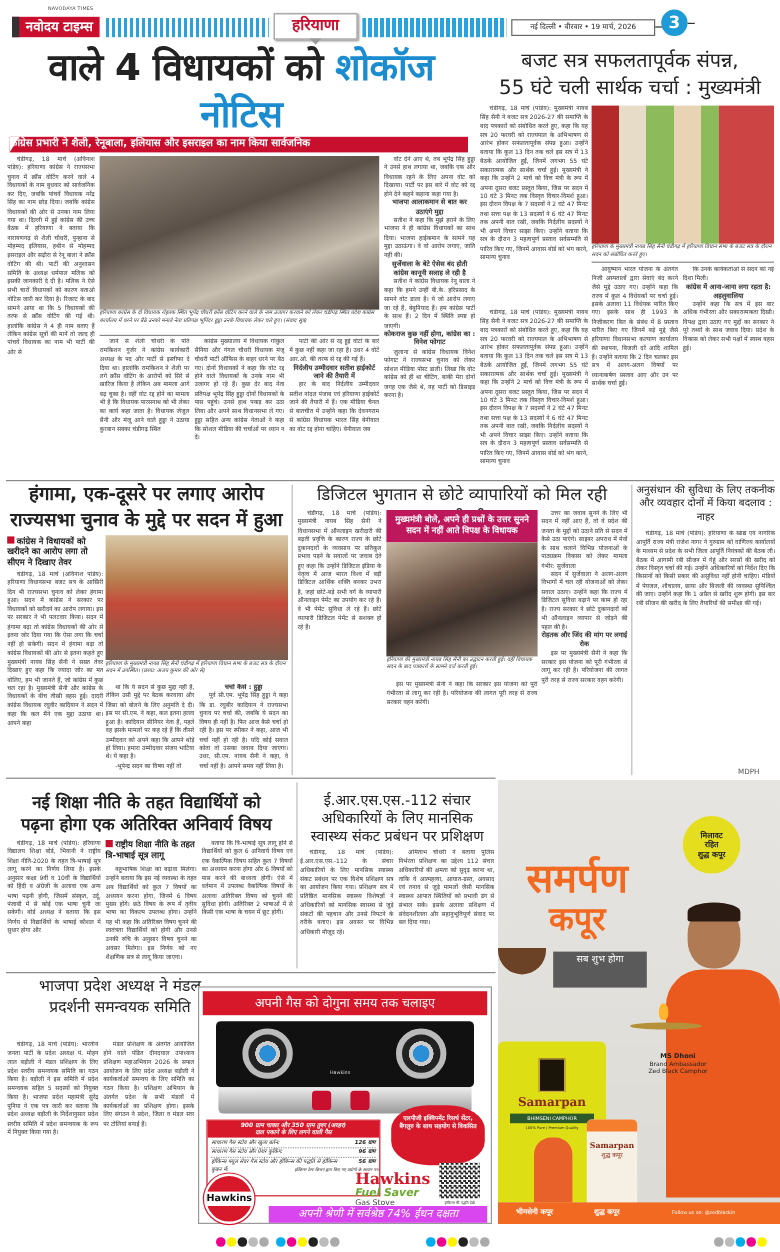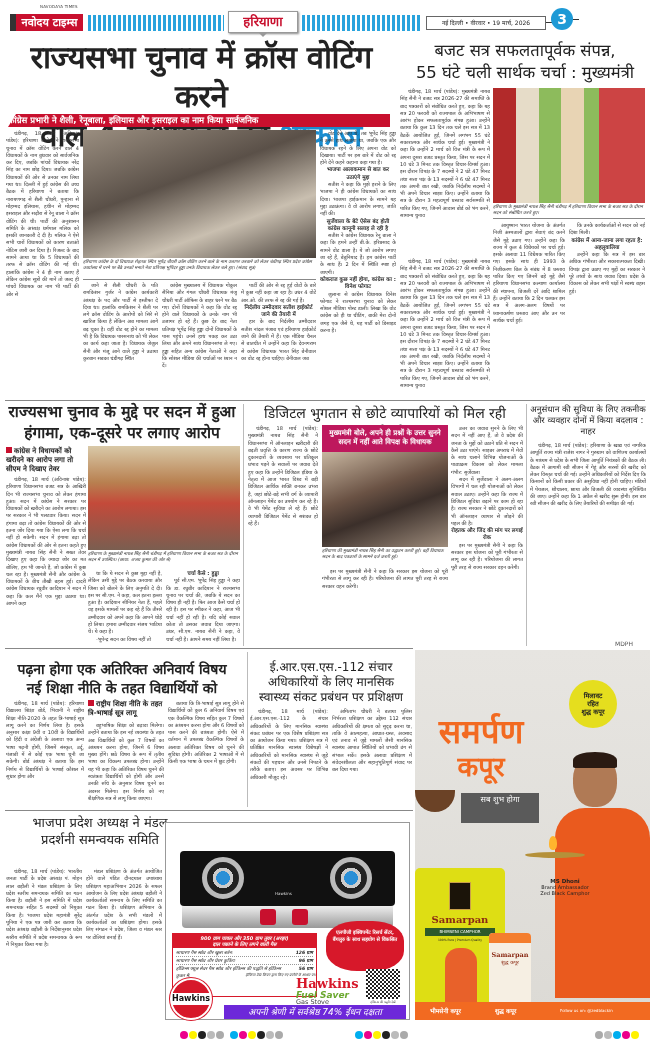--- a/index.html
+++ b/index.html
@@ -45,21 +45,20 @@
   <div class="abs stripe" style="left:302px;width:120px"></div>
   <div class="abs section-tab">हरियाणा</div>
   <div class="abs" style="left:258px;top:32px;width:0;height:0;border-left:5px solid transparent;border-right:5px solid transparent;border-top:5px solid #999"></div>
   <div class="abs date-box">नई दिल्ली • वीरवार • 19 मार्च, 2026</div>
   <div class="abs" style="left:546px;top:22px;width:6px;height:1px;background:#333"></div>
   <div class="abs page-num">3</div>
   <div class="abs" style="left:573px;top:19px;width:6px;height:1px;background:#333"></div>
 </div>
 
 <div class="abs h1">
-  <div>राज्यसभा चुनाव में क्रॉस वोटिंग करने</div>
   <div><span>वाले 4 विधायकों को </span><span class="blue">शोकॉज नोटिस</span></div>
 </div>
 <div class="abs" style="left:8px;top:114px;width:0;height:0;border-top:13px solid #fff;border-right:8px solid transparent;z-index:2"></div>
 <div class="abs redbar">कांग्रेस प्रभारी ने शैली, रेनूबाला, इलियास और इसराइल का नाम किया सार्वजनिक</div>
 
 <div class="abs col" style="left:6px;top:130px;width:73px;height:268px">
     <p>चंडीगढ़, 18 मार्च (अविनाश पांडेय): हरियाणा कांग्रेस ने राज्यसभा चुनाव में क्रॉस वोटिंग करने वाले 4 विधायकों के नाम बुधवार को सार्वजनिक कर दिए, जबकि पांचवें विधायक नरेंद्र सिंह का नाम छोड़ दिया। जबकि कांग्रेस विधायकों की ओर से उनका नाम लिया गया था। दिल्ली में हुई कांग्रेस की उच्च बैठक में हरियाणा ने बताया कि नारायणगढ़ से शैली चौधरी, पुन्हाना से मोहम्मद इलियास, हथीन से मोहम्मद इसराइल और सढ़ौरा से रेनू बाला ने क्रॉस वोटिंग की थी। पार्टी की अनुशासन समिति के अध्यक्ष धर्मपाल मलिक को इसकी जानकारी दे दी है। मलिक ने ऐसे सभी चारों विधायकों को कारण बताओ नोटिस जारी कर दिया है। रिजल्ट के बाद सामने आया था कि 5 विधायकों की तरफ से क्रॉस वोटिंग की गई थी। हालांकि कांग्रेस ने 4 ही नाम बताए हैं लेकिन कांग्रेस सूत्रों की मानें तो जल्द ही पांचवें विधायक का नाम भी पार्टी की ओर से</p>
   </div>
 <div class="abs photo" style="left:83px;top:130px;width:233px;height:128px;background:linear-gradient(160deg,#9a8e80,#5a5048 40%,#c9bfb0 70%,#4a423c)"></div>
 <div class="abs caption" style="left:83px;top:259px;width:233px">हरियाणा कांग्रेस के दो विधायक रोहतक स्थित भूपेंद्र चौधरी क्रॉस वोटिंग करने वाले के नाम उजागर करवाने को लेकर चंडीगढ़ स्थित प्रदेश कांग्रेस कार्यालय में धरने पर बैठे उनको मनाते नेता प्रतिपक्ष भूपिंदर हुड्डा उनके विधायक लेकर चले हुए। (संवाद सूत्र)</div>
@@ -103,22 +102,22 @@
   </div>
 <div class="abs col" style="left:569px;top:222px;width:76px;height:176px">
   <p>कि उनके कार्यकर्ताओं से सदन को नई दिशा मिली।</p>
   <p class="sub">कांग्रेस में आना-जाना लगा रहता है: अहलुवालिया</p>
   <p>उन्होंने कहा कि सत्र में इस बार अधिक गंभीरता और सकारात्मकता दिखी। विपक्ष द्वारा उठाए गए मुद्दों का सरकार ने पूरे तथ्यों के साथ जवाब दिया। प्रदेश के विकास को लेकर सभी पक्षों में स्वस्थ बहस हुई।</p>
 </div>
 
 <div class="abs rule" style="left:5px;top:400px;width:640px"></div>
 
 <div class="abs h3" style="left:4px;top:402px;width:236px;font-size:15.5px;line-height:21px">
+  <div>हंगामा, एक-दूसरे पर लगाए आरोप</div>
   <div>राज्यसभा चुनाव के मुद्दे पर सदन में हुआ</div>
-  <div>हंगामा, एक-दूसरे पर लगाए आरोप</div>
 </div>
 <div class="abs" style="left:6px;top:447px;width:80px;font-size:7px;line-height:9px;font-weight:bold">
   <span style="display:inline-block;width:6px;height:6px;background:#c8102e;margin-right:2px"></span><span>कांग्रेस ने विधायकों को खरीदने का आरोप लगा तो सीएम ने दिखाए तेवर</span>
 </div>
 <div class="abs col" style="left:6px;top:476px;width:80px;height:168px">
     <p>चंडीगढ़, 18 मार्च (अविनाश पांडेय): हरियाणा विधानसभा बजट सत्र के आखिरी दिन भी राज्यसभा चुनाव को लेकर हंगामा हुआ। सदन में कांग्रेस ने सरकार पर विधायकों को खरीदने का आरोप लगाया। इस पर सरकार ने भी पलटवार किया। सदन में हंगामा बढ़ा तो कांग्रेस विधायकों की ओर से इतना जोर दिया गया कि ऐसा लगा कि चर्चा नहीं हो सकेगी। सदन में हंगामा बढ़ा तो कांग्रेस विधायकों की ओर से इतना कहते हुए मुख्यमंत्री नायब सिंह सैनी ने सख्त तेवर दिखाए हुए कहा कि ज्यादा जोर का मत बोलिए, हम भी जानते हैं, जो कांग्रेस में कुछ चल रहा है। मुख्यमंत्री सैनी और कांग्रेस के विधायकों के बीच तीखी बहस हुई। दादरी कांग्रेस विधायक रघुवीर कादियान ने सदन में कहा कि कल मैंने एक मुद्दा उठाया था। आपने कहा</p>
   </div>
 <div class="abs photo" style="left:88px;top:446px;width:152px;height:104px;background:linear-gradient(180deg,#d9c9a8 0,#b88050 35%,#c44a3a 55%,#7a5e50 100%)"></div>
 <div class="abs caption" style="left:88px;top:551px;width:152px">हरियाणा के मुख्यमंत्री नायब सिंह सैनी चंडीगढ़ में हरियाणा विधान सभा के बजट सत्र के दौरान सदन में उपस्थित। (छाया: अजय कुमार की ओर से)</div>
 <div class="abs col" style="left:88px;top:570px;width:74px;height:76px">
@@ -152,22 +151,22 @@
 <div class="abs vrule" style="left:526px;top:404px;height:242px"></div>
 
 <div class="abs" style="left:530px;top:404px;width:116px;font-size:8.5px;line-height:11px;text-align:center">अनुसंधान की सुविधा के लिए तकनीक और व्यवहार दोनों में किया बदलाव : नाहर</div>
 <div class="abs col" style="left:530px;top:442px;width:116px;height:204px">
     <p>चंडीगढ़, 18 मार्च (पांडेय): हरियाणा के खाद्य एवं नागरिक आपूर्ति राज्य मंत्री राजेश नागर ने गुरुग्राम को वाणिज्य कार्यालयों के माध्यम से प्रदेश के सभी जिला आपूर्ति नियंत्रकों की बैठक ली। बैठक में आगामी रबी सीजन में गेहूं और सरसों की खरीद को लेकर विस्तृत चर्चा की गई। उन्होंने अधिकारियों को निर्देश दिए कि किसानों को किसी प्रकार की असुविधा नहीं होनी चाहिए। मंडियों में पेयजल, शौचालय, छाया और बिजली की व्यवस्था सुनिश्चित की जाए। उन्होंने कहा कि 1 अप्रैल से खरीद शुरू होगी। इस बार रबी सीजन की खरीद के लिए तैयारियों की समीक्षा की गई।</p>
   </div>
 
 <div class="abs rule" style="left:5px;top:648px;width:408px"></div>
 
 <div class="abs h3" style="left:4px;top:660px;width:236px;font-size:14px;line-height:19px">
+  <div>नई शिक्षा नीति के तहत विद्यार्थियों को</div>
   <div>पढ़ना होगा एक अतिरिक्त अनिवार्य विषय</div>
-  <div>नई शिक्षा नीति के तहत विद्यार्थियों को</div>
 </div>
 <div class="abs col" style="left:6px;top:700px;width:78px;height:106px">
     <p>चंडीगढ़, 18 मार्च (पांडेय): हरियाणा विद्यालय शिक्षा बोर्ड, भिवानी ने राष्ट्रीय शिक्षा नीति-2020 के तहत त्रि-भाषाई सूत्र लागू करने का निर्णय लिया है। इसके अनुसार कक्षा 9वीं व 10वीं के विद्यार्थियों को हिंदी व अंग्रेजी के अलावा एक अन्य भाषा पढ़नी होगी, जिसमें संस्कृत, उर्दू, पंजाबी में से कोई एक भाषा चुनी जा सकेगी। बोर्ड अध्यक्ष ने बताया कि इस निर्णय से विद्यार्थियों के भाषाई कौशल में सुधार होगा और</p>
   </div>
 <div class="abs" style="left:88px;top:700px;width:76px;font-size:7px;line-height:9px;font-weight:bold">
   <span style="display:inline-block;width:6px;height:6px;background:#c8102e;margin-right:2px"></span><span>राष्ट्रीय शिक्षा नीति के तहत त्रि-भाषाई सूत्र लागू</span>
 </div>
 <div class="abs col" style="left:88px;top:722px;width:76px;height:84px">
     <p>बहुभाषिक शिक्षा को बढ़ावा मिलेगा। उन्होंने बताया कि इस नई व्यवस्था के तहत अब विद्यार्थियों को कुल 7 विषयों का अध्ययन करना होगा, जिनमें 6 विषय मुख्य होंगे। छठे विषय के रूप में तृतीय भाषा का विकल्प उपलब्ध होगा। उन्होंने यह भी कहा कि अतिरिक्त विषय चुनने की स्वतंत्रता विद्यार्थियों को होगी और उनसे उनकी रुचि के अनुसार विषय चुनने का अवसर मिलेगा। इस निर्णय को नए शैक्षणिक सत्र से लागू किया जाएगा।</p>
   </div>
@@ -196,20 +195,21 @@
   <div>प्रदर्शनी समन्वयक समिति</div>
 </div>
 <div class="abs col" style="left:6px;top:868px;width:76px;height:152px">
     <p>चंडीगढ़, 18 मार्च (पांडेय): भारतीय जनता पार्टी के प्रदेश अध्यक्ष पं. मोहन लाल बड़ौली ने मंडल प्रशिक्षण के लिए प्रदेश स्तरीय समन्वयक समिति का गठन किया है। बड़ौली ने इस समिति में प्रदेश समन्वयक सहित 5 सदस्यों को नियुक्त किया है। भाजपा प्रदेश महामंत्री सुरेंद्र पूनिया ने एक पत्र जारी कर बताया कि प्रदेश अध्यक्ष बड़ौली के निर्देशानुसार प्रदेश स्तरीय समिति में प्रदेश समन्वयक के रूप में नियुक्त किया गया है।</p>
   </div>
 <div class="abs col" style="left:86px;top:868px;width:76px;height:152px">
     <p>मंडल प्रशिक्षण के अंतर्गत आयोजित होने वाले पंडित दीनदयाल उपाध्याय प्रशिक्षण महाअभियान 2026 के सफल आयोजन के लिए प्रदेश अध्यक्ष बड़ौली ने कार्यकर्ताओं समन्वय के लिए समिति का गठन किया है। प्रशिक्षण अभियान के अंतर्गत प्रदेश के सभी मंडलों में कार्यकर्ताओं का प्रशिक्षण होगा। इसके लिए संगठन ने प्रदेश, जिला व मंडल स्तर पर टोलियां बनाई हैं।</p>
   </div>
 
 <div class="abs ad-hawk">
+  <div class="abs redbanner" style="left:3px;top:3px;width:237px;height:20px;font-size:10.5px;line-height:20px;font-weight:normal;background:#d7182a">अपनी गैस को दोगुना समय तक चलाइए</div>
   <div class="abs" style="left:14px;top:28px;width:215px;height:55px;background:#111;border-radius:4px">
     <div class="abs" style="left:22px;top:6px;width:42px;height:42px;border-radius:50%;border:5px solid #bbb;background:radial-gradient(#2a8fd6 0 30%,#ccc 31% 45%,#222 46%)"></div>
     <div class="abs" style="left:150px;top:6px;width:42px;height:42px;border-radius:50%;border:5px solid #bbb;background:radial-gradient(#2a8fd6 0 30%,#ccc 31% 45%,#222 46%)"></div>
     <div class="abs" style="left:95px;top:40px;font-size:4px;color:#ddd">Hawkins</div>
   </div>
   <div class="abs" style="left:16px;top:83px;width:211px;height:22px;background:linear-gradient(#eee,#999);border-radius:0 0 4px 4px">
     <div class="abs" style="left:78px;top:3px;width:16px;height:16px;background:#c8102e;border-radius:3px"></div>
     <div class="abs" style="left:110px;top:3px;width:16px;height:16px;background:#c8102e;border-radius:3px"></div>
   </div>
   <div class="abs redbanner" style="left:160px;top:98px;width:78px;height:50px;border-radius:40%;font-size:5px;line-height:7px;padding:8px 6px 0;font-weight:bold;background:#d7182a">एलपीजी इक्विपमेंट रिसर्च सेंटर, बैंगलुरु के साथ सहयोग से विकसित</div>
@@ -235,21 +235,21 @@
   </div>
   <div class="abs" style="left:55px;top:150px;width:95px;font-size:3.5px;line-height:4.5px;text-align:right;font-style:italic">हॉकिन्स टेस्ट किचन द्वारा किए गए प्रयोगों के आधार पर।</div>
   <div class="abs" style="left:4px;top:155px;width:42px;height:42px;border-radius:50%;background:#d7182a;border:2px solid #fff;box-shadow:0 0 0 1px #d7182a">
     <div style="margin-top:13px;background:#fff;color:#111;font-size:8px;font-weight:bold;text-align:center;line-height:12px">Hawkins</div>
   </div>
   <div class="abs" style="left:130px;top:154px;font-family:'DejaVu Serif',serif;font-size:13px;font-weight:bold;color:#d7182a;line-height:13px">Hawkins</div>
   <div class="abs" style="left:130px;top:167px;font-size:9px;font-weight:bold;font-style:italic;color:#6aa82e;line-height:10px">Fuel Saver</div>
   <div class="abs" style="left:130px;top:176px;font-size:6.5px;color:#444;line-height:7px">Gas Stove</div>
   <div class="abs" style="left:200px;top:146px;width:34px;height:30px;background:repeating-conic-gradient(#222 0 25%,#fff 0 50%) 0 0/4px 4px"></div>
   <div class="abs" style="left:197px;top:177px;width:40px;font-size:3px;text-align:center">हॉकिन्स की पद्धति देखें</div>
-  <div class="abs redbanner" style="left:58px;top:182px;width:182px;height:14px;font-size:9px;line-height:14px;font-weight:normal;font-style:italic;background:#6d28d9">अपनी श्रेणी में सर्वश्रेष्ठ 74% ईंधन दक्षता</div>
+  <div class="abs redbanner" style="left:58px;top:182px;width:182px;height:14px;font-size:9px;line-height:14px;font-weight:normal;font-style:italic;background:#d946ef">अपनी श्रेणी में सर्वश्रेष्ठ 74% ईंधन दक्षता</div>
 </div>
 
 <div class="abs" style="left:615px;top:640px;font-size:6px;color:#555">MDPH</div>
 <div class="abs ad-zed">
   <div class="abs" style="left:154px;top:30px;width:48px;height:48px;border-radius:50%;background:#e5de1e;text-align:center;font-size:6.5px;line-height:8px;font-weight:bold;color:#222;padding-top:12px">
     <div>मिलावट</div>
     <div>रहित</div>
     <div>शुद्ध कपूर</div>
   </div>
   <div class="abs" style="left:6px;top:62px;width:120px;text-align:center;color:#f26a21;font-weight:bold;font-size:33px;line-height:40px">

